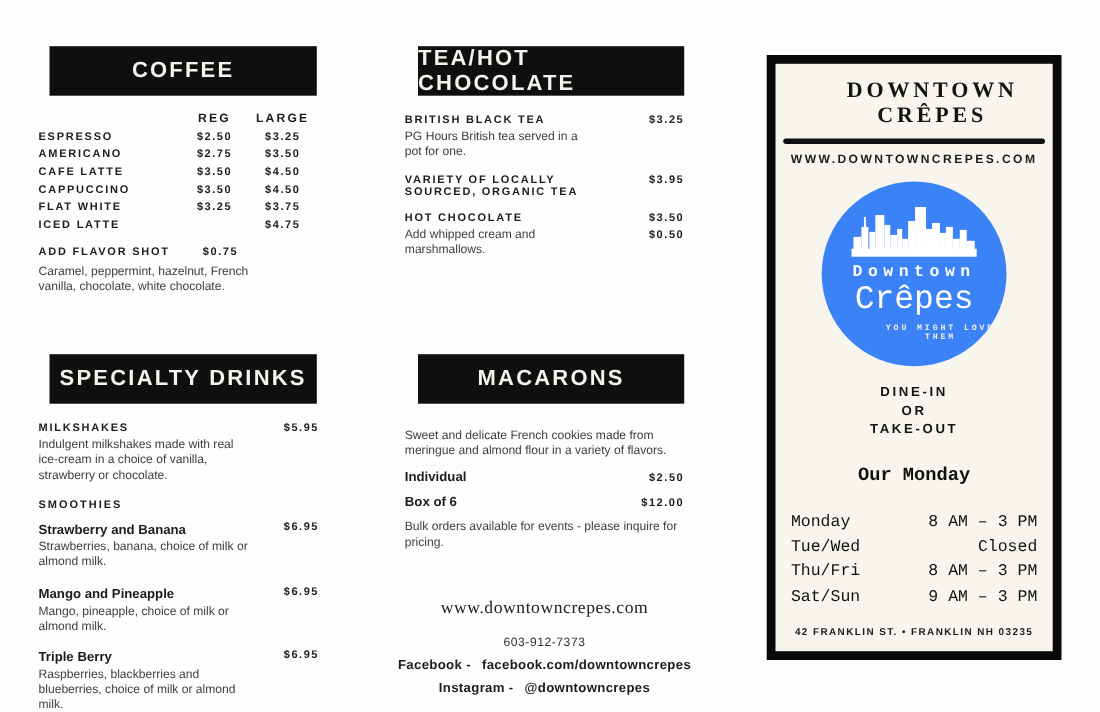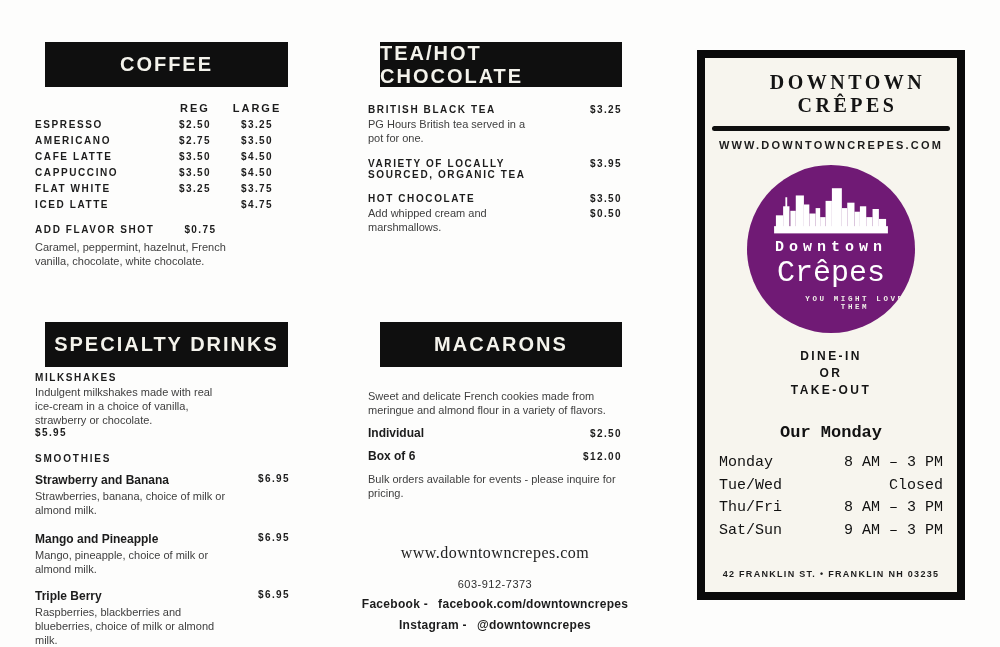--- a/index.html
+++ b/index.html
@@ -24,21 +24,21 @@
   .coffee-grid .cprice { text-align:center; }
   .addon-row { display:flex; margin-top:14px; align-items:baseline; }
   .addon-row .price { margin-left:30px; }
   .addon-desc { margin-top:5px; width:210px; }
 
   
   .specialty-section { position:absolute; left:35px; top:322px; width:255px; }
   .specialty-section .bar { margin-left:10px; width:243px; }
   .menu-item { display:flex; justify-content:space-between; }
   .menu-item .left { width:195px; }
-  .specialty-section .first { margin-top:5px;flex-direction:column; }
+  .specialty-section .first { margin-top:17px; }
   .subheading { font-weight:bold; font-size:10px; letter-spacing:1.8px; color:#1c1c1c; margin-top:15px; }
   .smoothie { margin-top:9px; }
 
   
   .tea-section { position:absolute; left:368px; top:42px; width:254px; }
   .tea-section .bar { margin-left:12px; width:242px; }
   .tea-items { margin-top:17px; }
   .tea-item { display:flex; justify-content:space-between; margin-bottom:13px; }
   .tea-item .left { width:175px; }
   .price-stack { display:flex; flex-direction:column; align-items:flex-end; gap:4px; }
@@ -58,32 +58,32 @@
   .contact .social .lbl { margin-right:10px; }
 
   
   .panel { position:absolute; left:697px; top:50px; width:268px; height:550px;
            background:#f7f5ee; border:8px solid #0a0a0a; text-align:center; }
   .panel-title { font-family:"Liberation Serif", serif; font-weight:bold; font-size:20px; letter-spacing:3.5px;
                  color:#141414; margin-top:13px;padding-left:33px; }
   .panel-rule { width:238px; height:5px; background:#0f0f0f; border-radius:3px; margin:9px auto 8px; }
   .panel-site { font-weight:bold; font-size:11px; letter-spacing:2.2px; color:#1c1c1c; }
 
-  .logo { width:168px; height:168px; border-radius:50%; background:#701a75; margin:14px auto 0;
+  .logo { width:168px; height:168px; border-radius:50%; background:#3b82f6; margin:14px auto 0;
           display:flex; flex-direction:column; align-items:center; overflow:hidden; }
   .logo svg { margin-top:16px; display:block; }
   .logo-line1 { font-family:"Liberation Mono", monospace; font-weight:bold; color:#fff; font-size:15px; letter-spacing:5px; margin-top:2px; }
   .logo-line2 { font-family:"Liberation Mono", monospace; color:#fff; font-size:30px; margin-top:0px; }
   .logo-tag { font-family:"Liberation Mono", monospace; color:#f0efe8; font-size:7.5px; letter-spacing:2.6px; margin-top:5px; font-weight:bold;padding-left:48px; }
 
   .service { margin-top:15px; }
   .service div { font-weight:bold; font-size:12px; letter-spacing:2.4px; color:#141414; line-height:17px; }
 
   .hours-title { font-family:"Liberation Mono", monospace; font-weight:bold; font-size:17px; color:#111; margin-top:24px; }
-  .hours { width:224px; margin:10px auto 0; font-family:"Liberation Mono", monospace; font-size:15px; color:#111; }
+  .hours { width:224px; margin:22px auto 0; font-family:"Liberation Mono", monospace; font-size:15px; color:#111; }
   .hours-row { display:flex; justify-content:space-between; line-height:22.5px; }
 
   .panel-address { position:absolute; bottom:13px; left:0; right:0; font-weight:bold; font-size:9px;
                    letter-spacing:1.3px; color:#1c1c1c; }
 </style>
 </head>
 <body>
 
 <div class="page">
 

